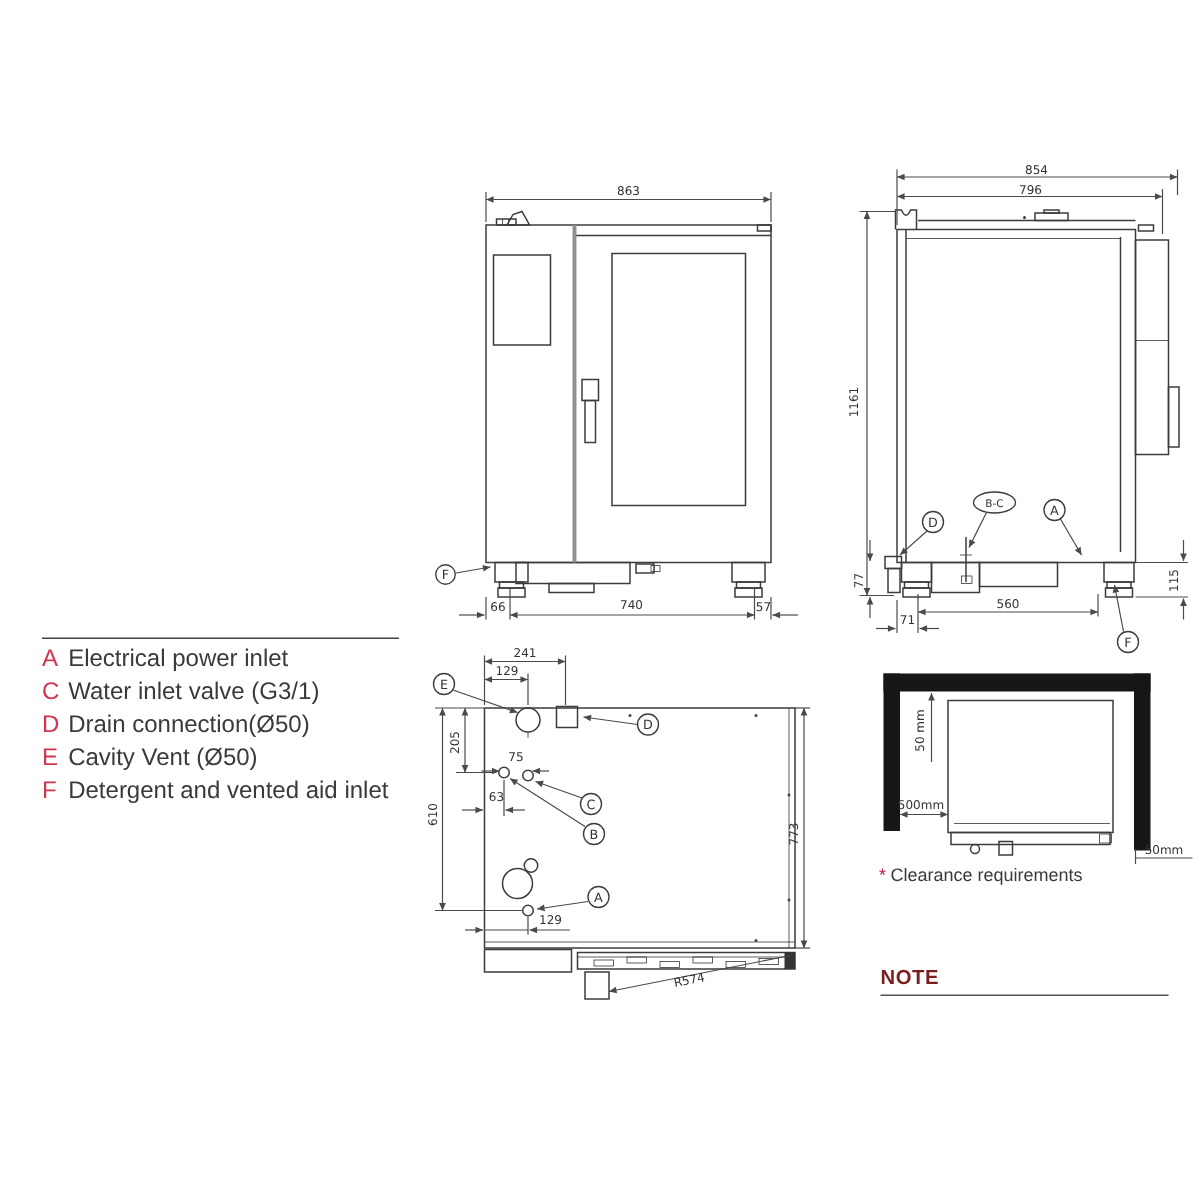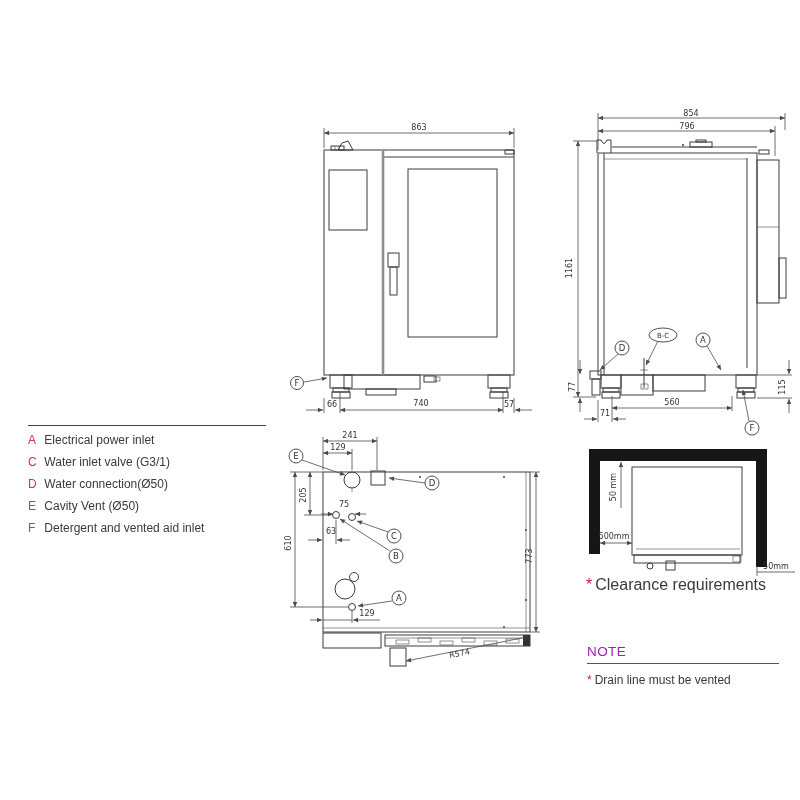--- a/index.html
+++ b/index.html
@@ -11,29 +11,29 @@
   .dim{stroke:#4a4a4a;fill:none;stroke-width:.8;}
   .dt{font:8px "DejaVu Sans", sans-serif;fill:#333;stroke:none;text-anchor:middle;}
   .mk{font:8.5px "DejaVu Sans", sans-serif;fill:#333;stroke:none;text-anchor:middle;}
   .mks{font:7px "DejaVu Sans", sans-serif;fill:#333;stroke:none;text-anchor:middle;}
   .lblc{stroke:#3c3c3c;fill:#fff;stroke-width:.9;}
   .wall{fill:#161616;stroke:none;}
   .graydiv{stroke:#8f8f8f;stroke-width:2.6;}
   
   #legend{position:absolute;left:28px;top:429px;width:250px;}
   #legend-rule{position:absolute;left:28px;top:425px;width:238px;height:0;border-top:1.4px solid #444;}
-  .lg-row{height:22px;line-height:22px;font-size:12px;white-space:nowrap;}
+  .lg-row{height:22px;line-height:22px;font-size:16px;white-space:nowrap;}
   .lg-key{color:#d03552;display:inline-block;width:13px;}
   .lg-label{color:#3a3a3a;}
   
-  #clr-cap{position:absolute;left:586px;top:576px;font-size:16px;color:#3a3a3a;}
+  #clr-cap{position:absolute;left:586px;top:576px;font-size:12px;color:#3a3a3a;}
   #clr-cap .star{color:#c41e3d;margin-right:3px;}
   
   #note{position:absolute;left:587px;top:644px;width:192px;}
-  #note-title{font-size:13.5px;font-weight:normal;color:#a21caf;letter-spacing:.4px;padding-bottom:4px;border-bottom:1.2px solid #555;}
+  #note-title{font-size:13.5px;font-weight:bold;color:#7f1d1d;letter-spacing:.4px;padding-bottom:4px;border-bottom:1.2px solid #555;}
   #note-text{margin-top:9px;font-size:12px;color:#3a3a3a;}
   #note-text .star{color:#c41e3d;margin-right:3px;}
 </style>
 </head>
 <body>
 
 <div id="page">
 
   <svg width="800" height="800" viewBox="0 0 800 800" style="position:absolute;left:0;top:0;">
     <defs>
@@ -329,36 +329,33 @@
     <div class="lg-row">
       <span class="lg-key">A</span>
       <span class="lg-label">Electrical power inlet</span>
     </div>
     <div class="lg-row">
       <span class="lg-key">C</span>
       <span class="lg-label">Water inlet valve (G3/1)</span>
     </div>
     <div class="lg-row">
       <span class="lg-key">D</span>
-      <span class="lg-label">Water connection(Ø50)</span>
+      <span class="lg-label">Drain connection(Ø50)</span>
     </div>
     <div class="lg-row">
       <span class="lg-key">E</span>
       <span class="lg-label">Cavity Vent (Ø50)</span>
     </div>
     <div class="lg-row">
       <span class="lg-key">F</span>
       <span class="lg-label">Detergent and vented aid inlet</span>
     </div>
   </div>
 
   <div id="clr-cap">
     <span class="star">*</span><span>Clearance requirements</span>
   </div>
 
   <div id="note">
     <div id="note-title">NOTE</div>
-    <div id="note-text">
-      <span class="star">*</span><span>Drain line must be vented</span>
-    </div>
   </div>
 
 </div>
 
 </body></html>

